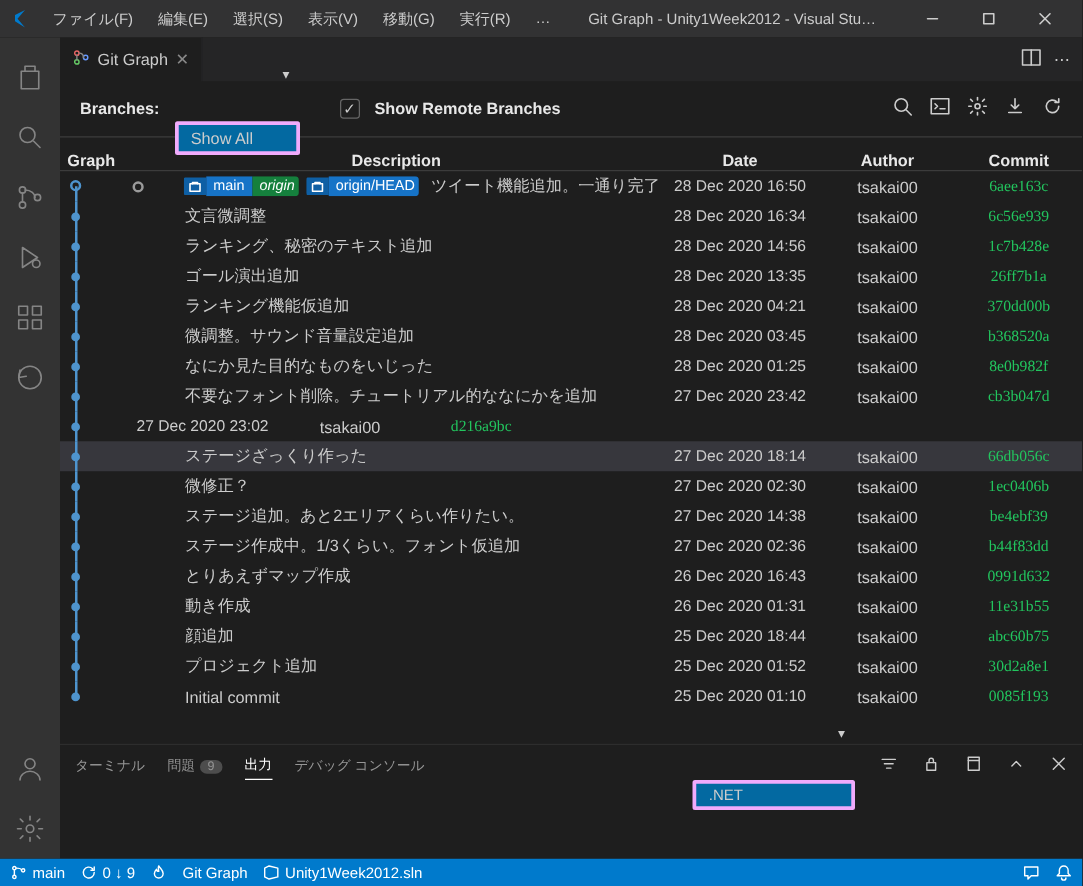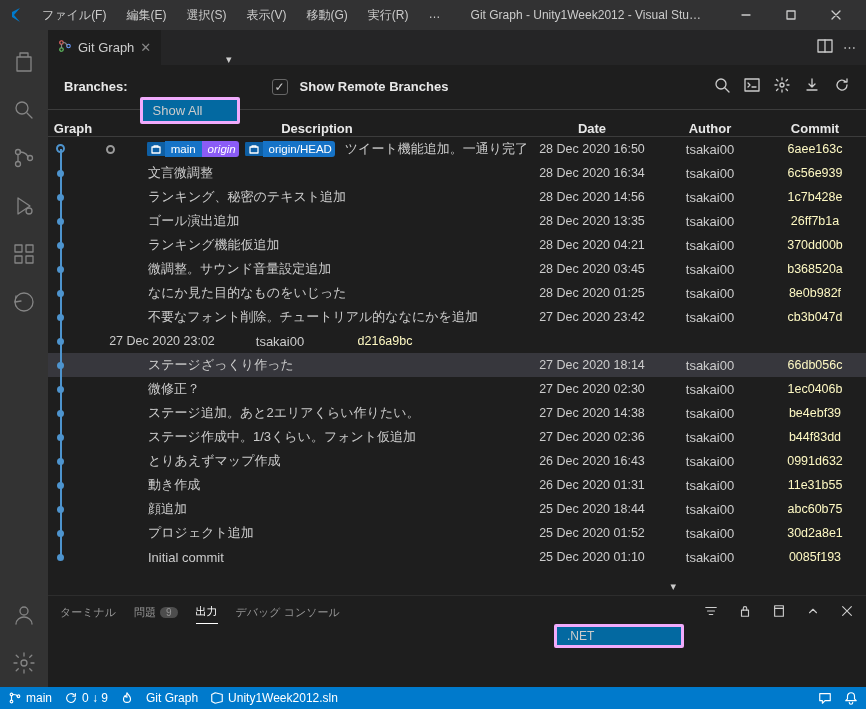--- a/index.html
+++ b/index.html
@@ -42,26 +42,26 @@
 .col-desc { flex: 1; text-align: center; padding-left: 8px; }
 .col-date { width: 128px; text-align: center; }
 .col-author { width: 108px; text-align: center; }
 .col-commit { width: 102px; text-align: center; }
 .tbody { flex: 1; overflow-y: auto; }
 .row { display: flex; height: 24px; align-items: center; font-size: 13px; }
 .row.selected { background: #37373d; }
 .row .col-desc { text-align: left; white-space: nowrap; overflow: hidden; text-overflow: ellipsis; padding-left: 50px; }
 .row .col-date { color: #ccc; font-size: 12.5px; }
 .row .col-author { color: #ccc; }
-.row .col-commit { color: #fef9c3; font-family: Liberation Sans, sans-serif; font-size: 12.5px; }
+.row .col-commit { color: #22c55e; font-family: Liberation Serif, serif; font-size: 12.5px; }
 .badge { display: inline-flex; align-items: center; border-radius: 3px; font-size: 11.5px; margin-right: 4px; overflow: hidden; vertical-align: middle; color: #fff; }
 .badge .bicon { background: #0e5fa4; padding: 2px 4px; display: flex; align-items: center; }
 .badge .bicon svg { width: 10px; height: 10px; }
 .badge .btxt { background: #1673c7; padding: 2px 6px; }
-.badge .btxt2 { background: #8b5cf6; padding: 2px 6px; font-style: italic; text-align: right; }
+.badge .btxt2 { background: #15803d; padding: 2px 6px; font-style: italic; text-align: right; }
 .row.first .col-desc { padding-left: 8px; display: flex; align-items: center; gap: 2px; }
 .row.first .desc-text { margin-left: 4px; font-weight: normal; }
 .pre-dot { width: 40px; display: flex; justify-content: flex-start; align-items: center; }
 .graph-cell { position: relative; width: 50px; height: 24px; }
 .graph-line { position: absolute; left: 12px; top: 0; bottom: 0; width: 2px; background: #4e94ce; }
 .graph-dot { position: absolute; left: 9px; top: 9px; width: 7px; height: 7px; border-radius: 50%; background: #4e94ce; }
 
 
 .panel { height: 92px; border-top: 1px solid #2d2d2d; background: #1e1e1e; display: flex; flex-direction: column; }
 .panel-tabs { display: flex; align-items: center; height: 32px; padding: 0 12px; gap: 18px; font-size: 11px; }

